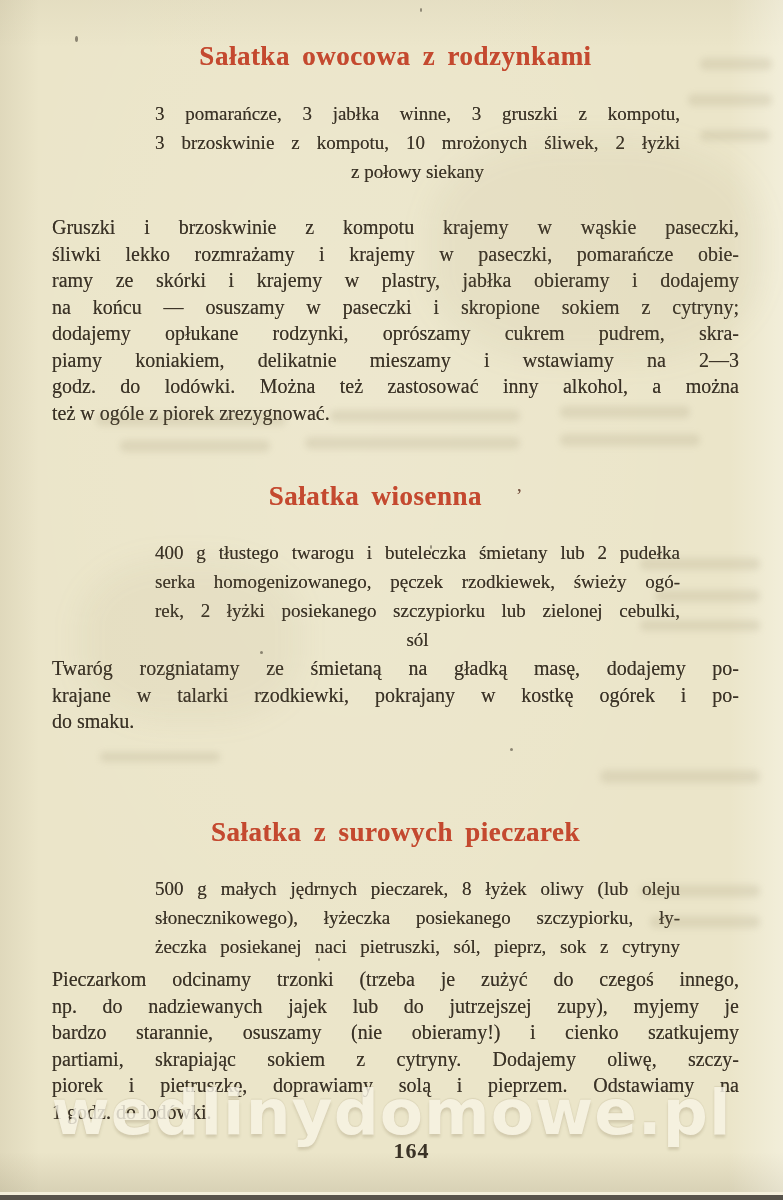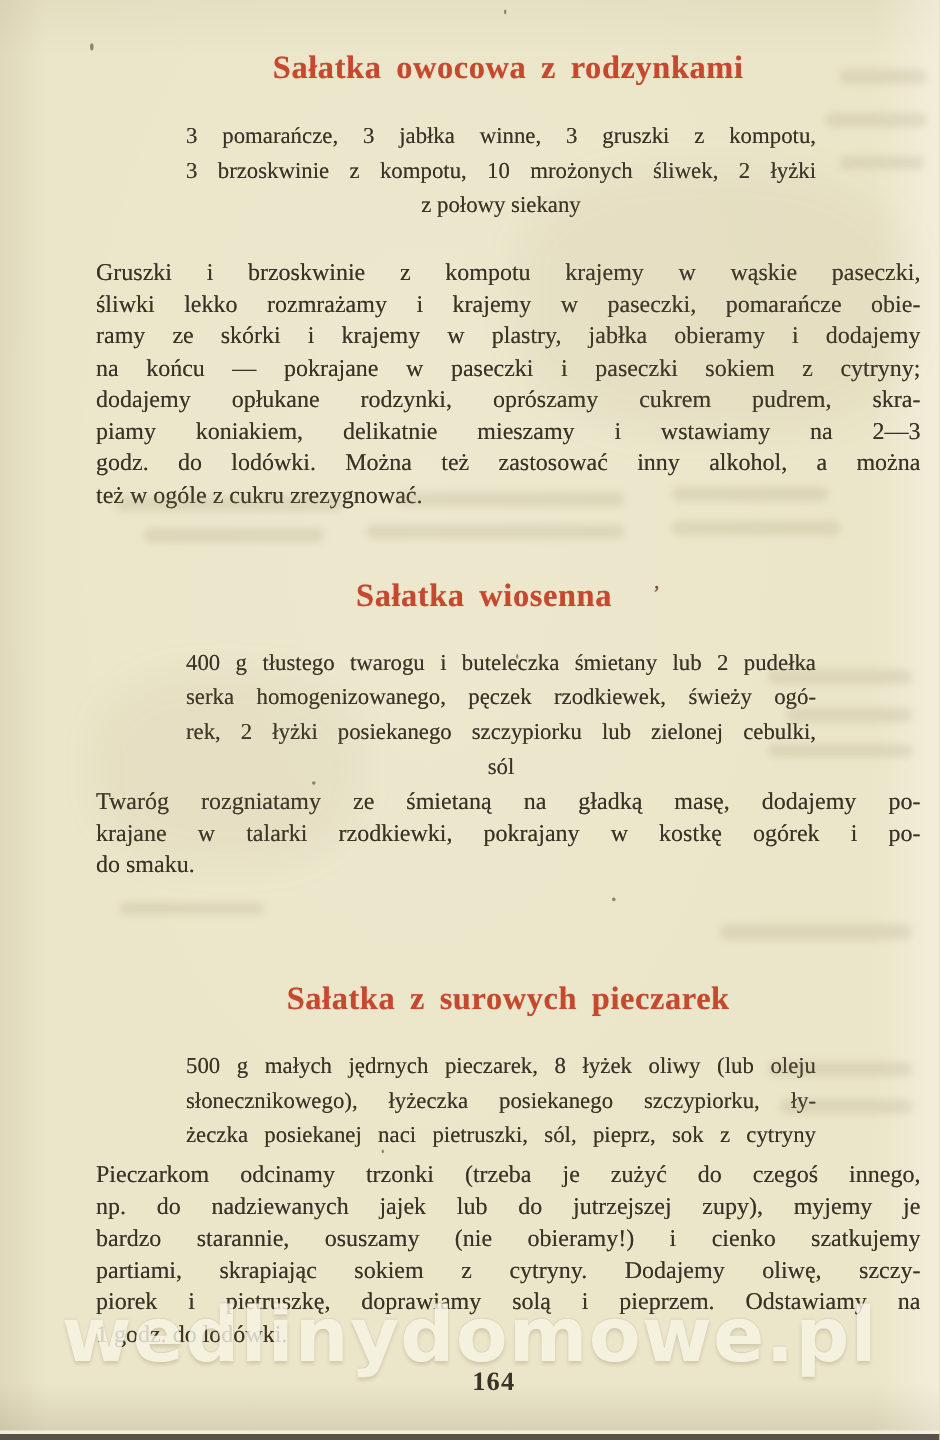--- a/index.html
+++ b/index.html
@@ -15,21 +15,21 @@
   .page{
     position:relative;width:783px;height:1200px;overflow:hidden;
     background:
       radial-gradient(ellipse at 45% 35%, rgba(255,255,252,0.10), rgba(0,0,0,0) 62%),
       linear-gradient(90deg, rgba(120,105,70,0.10), rgba(0,0,0,0) 5%, rgba(0,0,0,0) 93%, rgba(255,255,248,0.35)),
       linear-gradient(180deg, rgba(120,105,70,0.06), rgba(0,0,0,0) 4%, rgba(0,0,0,0) 96%, rgba(110,98,70,0.18)),
       var(--paper);
     font-family:"Liberation Serif","DejaVu Serif",serif;
     color:var(--ink);
   }
-  .block{position:absolute;left:80px;width:687px;}
+  .block{position:absolute;left:52px;width:687px;}
   .heading{
     margin:0;text-align:center;font-weight:bold;font-size:27px;line-height:32px;
     color:var(--heading);letter-spacing:0.5px;word-spacing:5px;
     text-shadow:0 0 0.6px rgba(196,73,47,0.55);
   }
   .stray{font-size:19px;font-weight:normal;color:rgba(70,58,44,0.75);margin-left:34px;vertical-align:top;letter-spacing:0;}
   .ing{left:155px;width:525px;font-size:19px;}
   .ing .ln{height:var(--lh-ing);line-height:var(--lh-ing);}
   .body-text{font-size:20px;}
   .body-text .ln{height:var(--lh-body);line-height:var(--lh-body);}
@@ -64,25 +64,25 @@
   <h2 class="heading block" style="top:40px;">Sałatka owocowa z rodzynkami</h2>
   <div class="block ing" style="top:99px;">
     <div class="ln j">3 pomarańcze, 3 jabłka winne, 3 gruszki z kompotu,</div>
     <div class="ln j">3 brzoskwinie z kompotu, 10 mrożonych śliwek, 2 łyżki</div>
     <div class="ln c">z połowy siekany</div>
   </div>
   <div class="block body-text" style="top:214px;">
     <div class="ln j">Gruszki i brzoskwinie z kompotu krajemy w wąskie paseczki,</div>
     <div class="ln j">śliwki lekko rozmrażamy i krajemy w paseczki, pomarańcze obie-</div>
     <div class="ln j">ramy ze skórki i krajemy w plastry, jabłka obieramy i dodajemy</div>
-    <div class="ln j">na końcu — pokrajane w paseczki i paseczki sokiem z cytryny;</div>
+    <div class="ln j">na końcu — osuszamy w paseczki i skropione sokiem z cytryny;</div>
     <div class="ln j">dodajemy opłukane rodzynki, oprószamy cukrem pudrem, skra-</div>
     <div class="ln j">piamy koniakiem, delikatnie mieszamy i wstawiamy na 2—3</div>
     <div class="ln j">godz. do lodówki. Można też zastosować inny alkohol, a można</div>
-    <div class="ln l">też w ogóle z cukru zrezygnować.</div>
+    <div class="ln l">też w ogóle z piorek zrezygnować.</div>
   </div>
 
   <h2 class="heading block" style="top:480px;"><span>Sałatka wiosenna</span><span class="stray">’</span></h2>
   <div class="block ing" style="top:538px;">
     <div class="ln j">400 g tłustego twarogu i buteleczka śmietany lub 2 pudełka</div>
     <div class="ln j">serka homogenizowanego, pęczek rzodkiewek, świeży ogó-</div>
     <div class="ln j">rek, 2 łyżki posiekanego szczypiorku lub zielonej cebulki,</div>
     <div class="ln c">sól</div>
   </div>
   <div class="block body-text" style="top:655px;">

